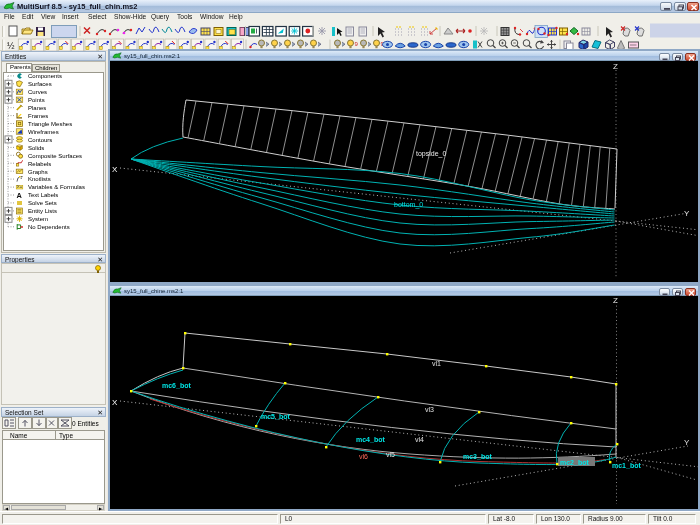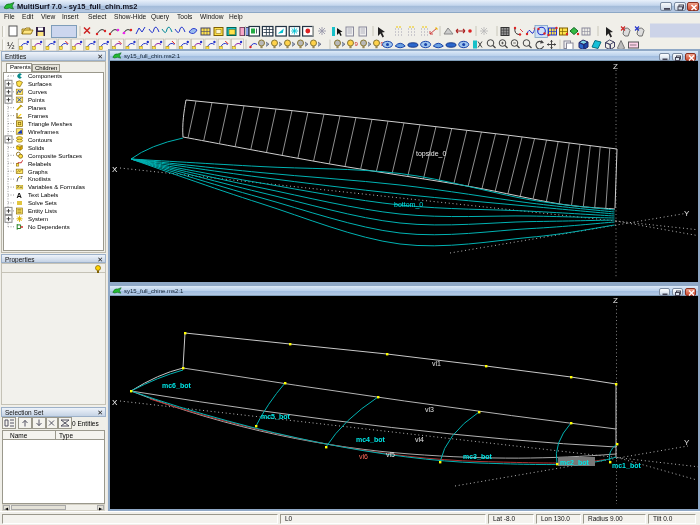--- a/index.html
+++ b/index.html
@@ -20,21 +20,21 @@
 .vbtn{position:absolute;top:1.5px;width:11px;height:8px;border-radius:2px;border:1px solid #7a8aa0;background:linear-gradient(#fdfefe,#ccd8e8)}
 .vbtn.close{background:linear-gradient(#f0a088,#cf4a30);border-color:#8a3020}
 .vbtn svg{position:absolute;left:0;top:0}
 </style></head><body>
 
 <div class="abs" style="left:0;top:0;width:700px;height:1px;background:#2a3b55"></div>
 <div class="abs titlebar">
  <svg class="abs" style="left:3px;top:1.5px" width="12" height="10" viewBox="0 0 12 10">
       <path d="M1,6 q2,-5 6,-4 l4,-1.5 -2,3.5 1.5,3 -4,-1 q-4,1.5 -5.5,0z" fill="#22bb33" stroke="#116622" stroke-width="0.7"></path>
     </svg>
- <div class="txt">MultiSurf 7.0 - sy15_full_chin.ms2</div>
+ <div class="txt">MultiSurf 8.5 - sy15_full_chin.ms2</div>
  <div class="wbtn" style="left:660px"><svg width="12" height="9">
         <rect x="3" y="5" width="6" height="1.8" fill="#445"></rect>
       </svg></div>
  <div class="wbtn" style="left:673.5px"><svg width="12" height="9">
         <rect x="4" y="2" width="4.5" height="3.2" fill="none" stroke="#445"></rect>
         <rect x="3" y="3.8" width="4.5" height="3.2" fill="#dde4ee" stroke="#445"></rect>
       </svg></div>
  <div class="wbtn close" style="left:687px"><svg width="12" height="9">
         <path d="M3.5,2 l5,5 m0,-5 l-5,5" stroke="#fff" stroke-width="1.5"></path>
       </svg></div>

